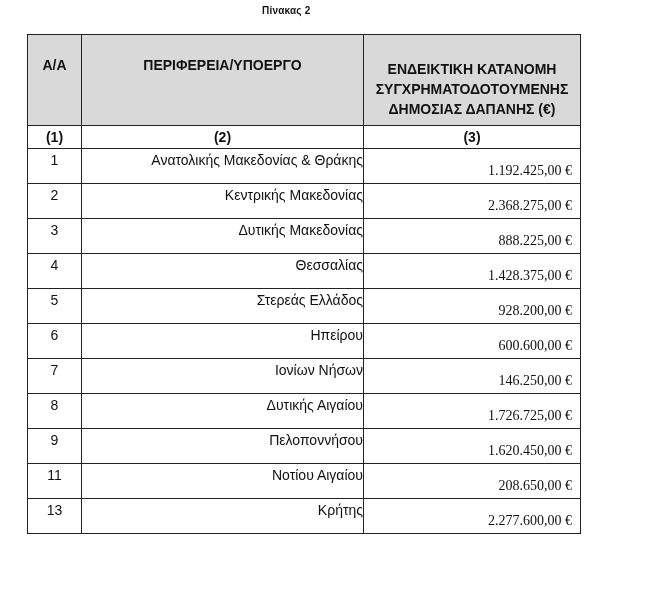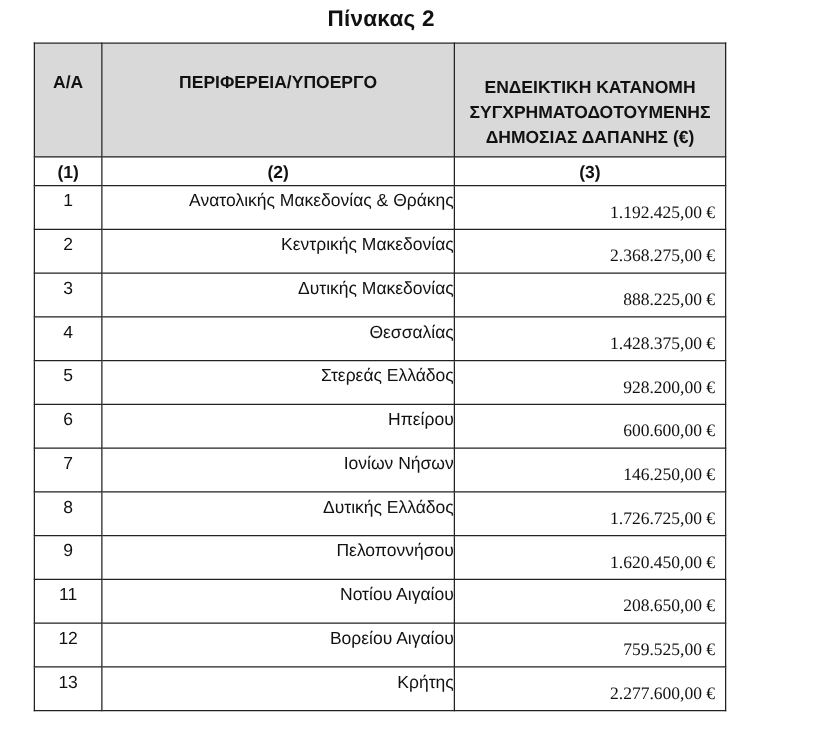--- a/index.html
+++ b/index.html
@@ -1,20 +1,20 @@
 <!DOCTYPE html>
 <html><head>
 <meta charset="utf-8">
 <style>
   html, body { margin: 0; padding: 0; background: #ffffff; }
   body { width: 657px; height: 597px; position: relative; overflow: hidden;
          font-family: "Liberation Sans", "DejaVu Sans", sans-serif; color: #111; }
   .title { position: absolute; top: 5px; left: 0; width: 657px; text-align: left;
            padding-left: 262px; box-sizing: border-box;
-           font-size: 18px; font-weight: bold; letter-spacing: 0.2px; }
+           font-size: 10px; font-weight: bold; letter-spacing: 0.2px; }
   table { position: absolute; top: 34px; left: 27px; border-collapse: collapse;
           table-layout: fixed; width: 553px; }
   col.c1 { width: 54px; } col.c2 { width: 282px; } col.c3 { width: 217px; }
   td, th { border: 1.5px solid #222; padding: 0; font-size: 14px; }
   td.mid, th.mid { border-left: 1px solid #be185d; }
   thead tr.hdr th { background: #d9d9d9; height: 90px; font-weight: bold; vertical-align: top; }
   thead tr.hdr th .lbl { display: block; }
   th.h1 .lbl { padding-top: 22px; text-align: center; }
   th.h2 .lbl { padding-top: 22px; text-align: center; }
   th.h3 .lbl { padding-top: 24px; text-align: center; line-height: 20px; }
@@ -88,37 +88,32 @@
         <td class="name mid">Ηπείρου</td>
         <td class="amt">600.600,00 €</td>
       </tr>
       <tr>
         <td class="aa">7</td>
         <td class="name mid">Ιονίων Νήσων</td>
         <td class="amt">146.250,00 €</td>
       </tr>
       <tr>
         <td class="aa">8</td>
-        <td class="name mid">Δυτικής Ελλάδος</td>
+        <td class="name mid">Δυτικής Αιγαίου</td>
         <td class="amt">1.726.725,00 €</td>
       </tr>
       <tr>
         <td class="aa">9</td>
         <td class="name mid">Πελοποννήσου</td>
         <td class="amt">1.620.450,00 €</td>
       </tr>
       <tr>
         <td class="aa">11</td>
         <td class="name mid">Νοτίου Αιγαίου</td>
         <td class="amt">208.650,00 €</td>
       </tr>
       <tr>
-        <td class="aa">12</td>
-        <td class="name mid">Βορείου Αιγαίου</td>
-        <td class="amt">759.525,00 €</td>
-      </tr>
-      <tr>
         <td class="aa">13</td>
         <td class="name mid">Κρήτης</td>
         <td class="amt">2.277.600,00 €</td>
       </tr>
     </tbody>
 </table>
 
 </body></html>

